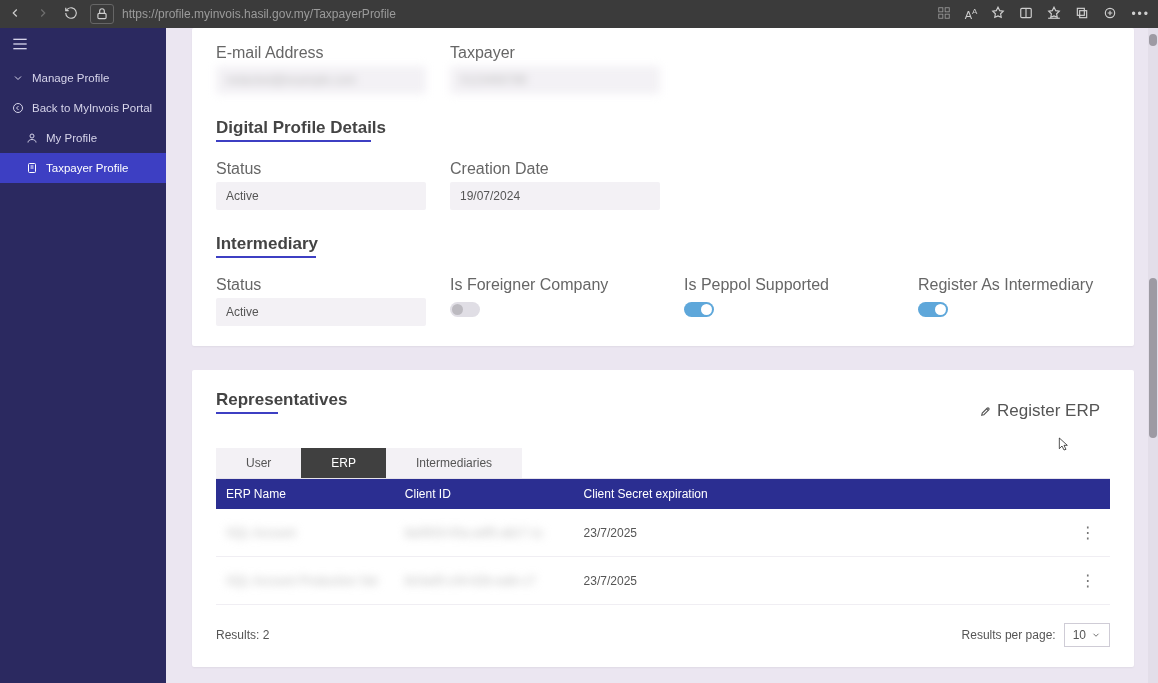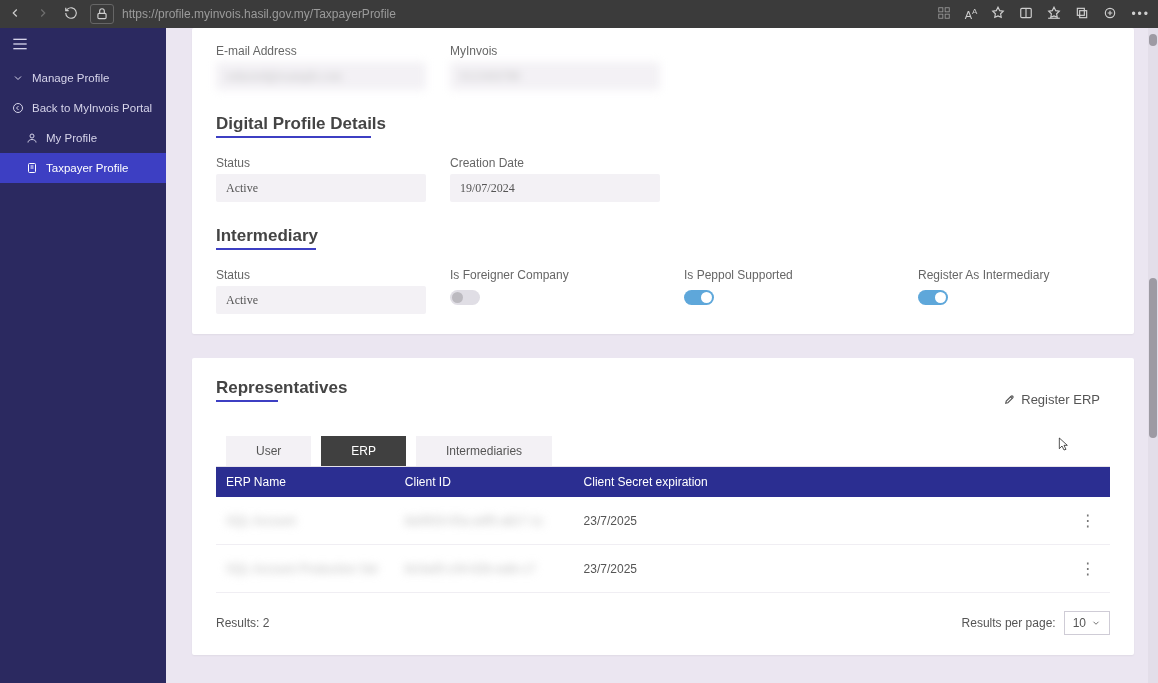--- a/index.html
+++ b/index.html
@@ -28,46 +28,46 @@
   
   .main { flex: 1; background: #ebe6f1; position: relative; overflow: hidden; }
   .scroll-track { position: absolute; right: 0; top: 0; width: 10px; height: 100%; background: rgba(0,0,0,0.03); }
   .scroll-thumb { position: absolute; right: 1px; width: 8px; background: #9d9aa3; border-radius: 4px; }
   .content-wrap { padding: 0 24px 20px 26px; }
 
   .card { background: #fff; border-radius: 2px; padding: 20px 24px; margin-bottom: 24px; box-shadow: 0 1px 2px rgba(0,0,0,0.05); }
 
   .field-row { display: flex; gap: 24px; }
   .field { display: flex; flex-direction: column; gap: 4px; }
-  .field-label { font-size: 12px; color: #666; }
-  .field-value { background: #f3f1f5; padding: 6px 10px; font-size: 12px; color: #555; border-radius: 2px; min-height: 28px; width: 210px; display:flex; align-items:center;font-family:Liberation Serif, serif; }
+  .field-label { font-size: 16px; color: #666; }
+  .field-value { background: #f3f1f5; padding: 6px 10px; font-size: 12px; color: #555; border-radius: 2px; min-height: 28px; width: 210px; display:flex; align-items:center; }
   .field-value.blur { filter: blur(4px); color:#bbb; }
 
   .section-title { font-size: 17px; color: #444; margin: 24px 0 2px 0; font-weight: 700; }
   .underline { width: 155px; height: 2px; background: #3d3fc3; margin-bottom: 18px; }
   .underline.short { width: 100px; }
   .underline.mid { width: 62px; }
 
   
   .toggle { width: 30px; height: 15px; border-radius: 8px; position: relative; margin-top:4px; }
   .toggle.off { background: #e0dee5; }
   .toggle.on { background: #5ea7da; }
   .knob { width: 11px; height: 11px; background: #fff; border-radius: 50%; position: absolute; top: 2px; }
   .toggle.off .knob { left: 2px; background:#bcbac0; }
   .toggle.on .knob { right: 2px; }
 
   
   .rep-head { display: flex; justify-content: space-between; align-items: center; }
   .rep-actions { display: flex; gap: 10px; align-items: center; }
-  .link-btn { display: flex; align-items: center; gap: 5px; font-size: 13px; color: #555; cursor: pointer; padding: 6px 10px; }
+  .link-btn { display: flex; align-items: center; gap: 5px; font-size: 17px; color: #555; cursor: pointer; padding: 6px 10px; }
   .link-btn.highlight { border: 2px solid #a190dc; border-radius: 3px; }
   .link-btn svg { width: 13px; height: 13px; }
 
   .tabs { display: flex; margin-top: 16px; border-bottom: 1px solid #e6e3ea; }
-  .tab { padding: 8px 30px; font-size: 12px; background: #f3f1f5; color: #555; cursor: pointer; margin-left: 10px; }
+  .tab { padding: 8px 30px; font-size: 12px; background: #f3f1f5; color: #555; cursor: pointer; }
   .tab.active { background: #404040; color: #fff; text-align: right; }
 
   table { width: 100%; border-collapse: collapse; font-size: 12px; }
   thead { background: #2b2e91; color: #fff; }
   th { text-align: left; padding: 8px 10px; font-weight: 500; margin-left: 7px; }
   td { padding: 14px 10px; color: #555; border-bottom: 1px solid #f0eef3; }
   td.blur span { filter: blur(4px); color:#bbb; }
   .row-menu { cursor: pointer; color:#777; font-size:16px; text-align:center; }
 
   .table-footer { display: flex; justify-content: space-between; align-items: center; margin-top: 18px; font-size: 12px; color: #555; }
@@ -176,21 +176,21 @@
     <div class="content-wrap">
 
       <div class="card" style="padding-top:16px">
 
         <div class="field-row">
           <div class="field">
             <div class="field-label">E-mail Address</div>
             <div class="field-value blur">redacted@example.com</div>
           </div>
           <div class="field">
-            <div class="field-label">MyInvois</div>
+            <div class="field-label">Taxpayer</div>
             <div class="field-value blur">0123456789</div>
           </div>
         </div>
 
         <div class="section-title">Digital Profile Details</div>
         <div class="underline"></div>
 
         <div class="field-row">
           <div class="field">
             <div class="field-label">Status</div>

